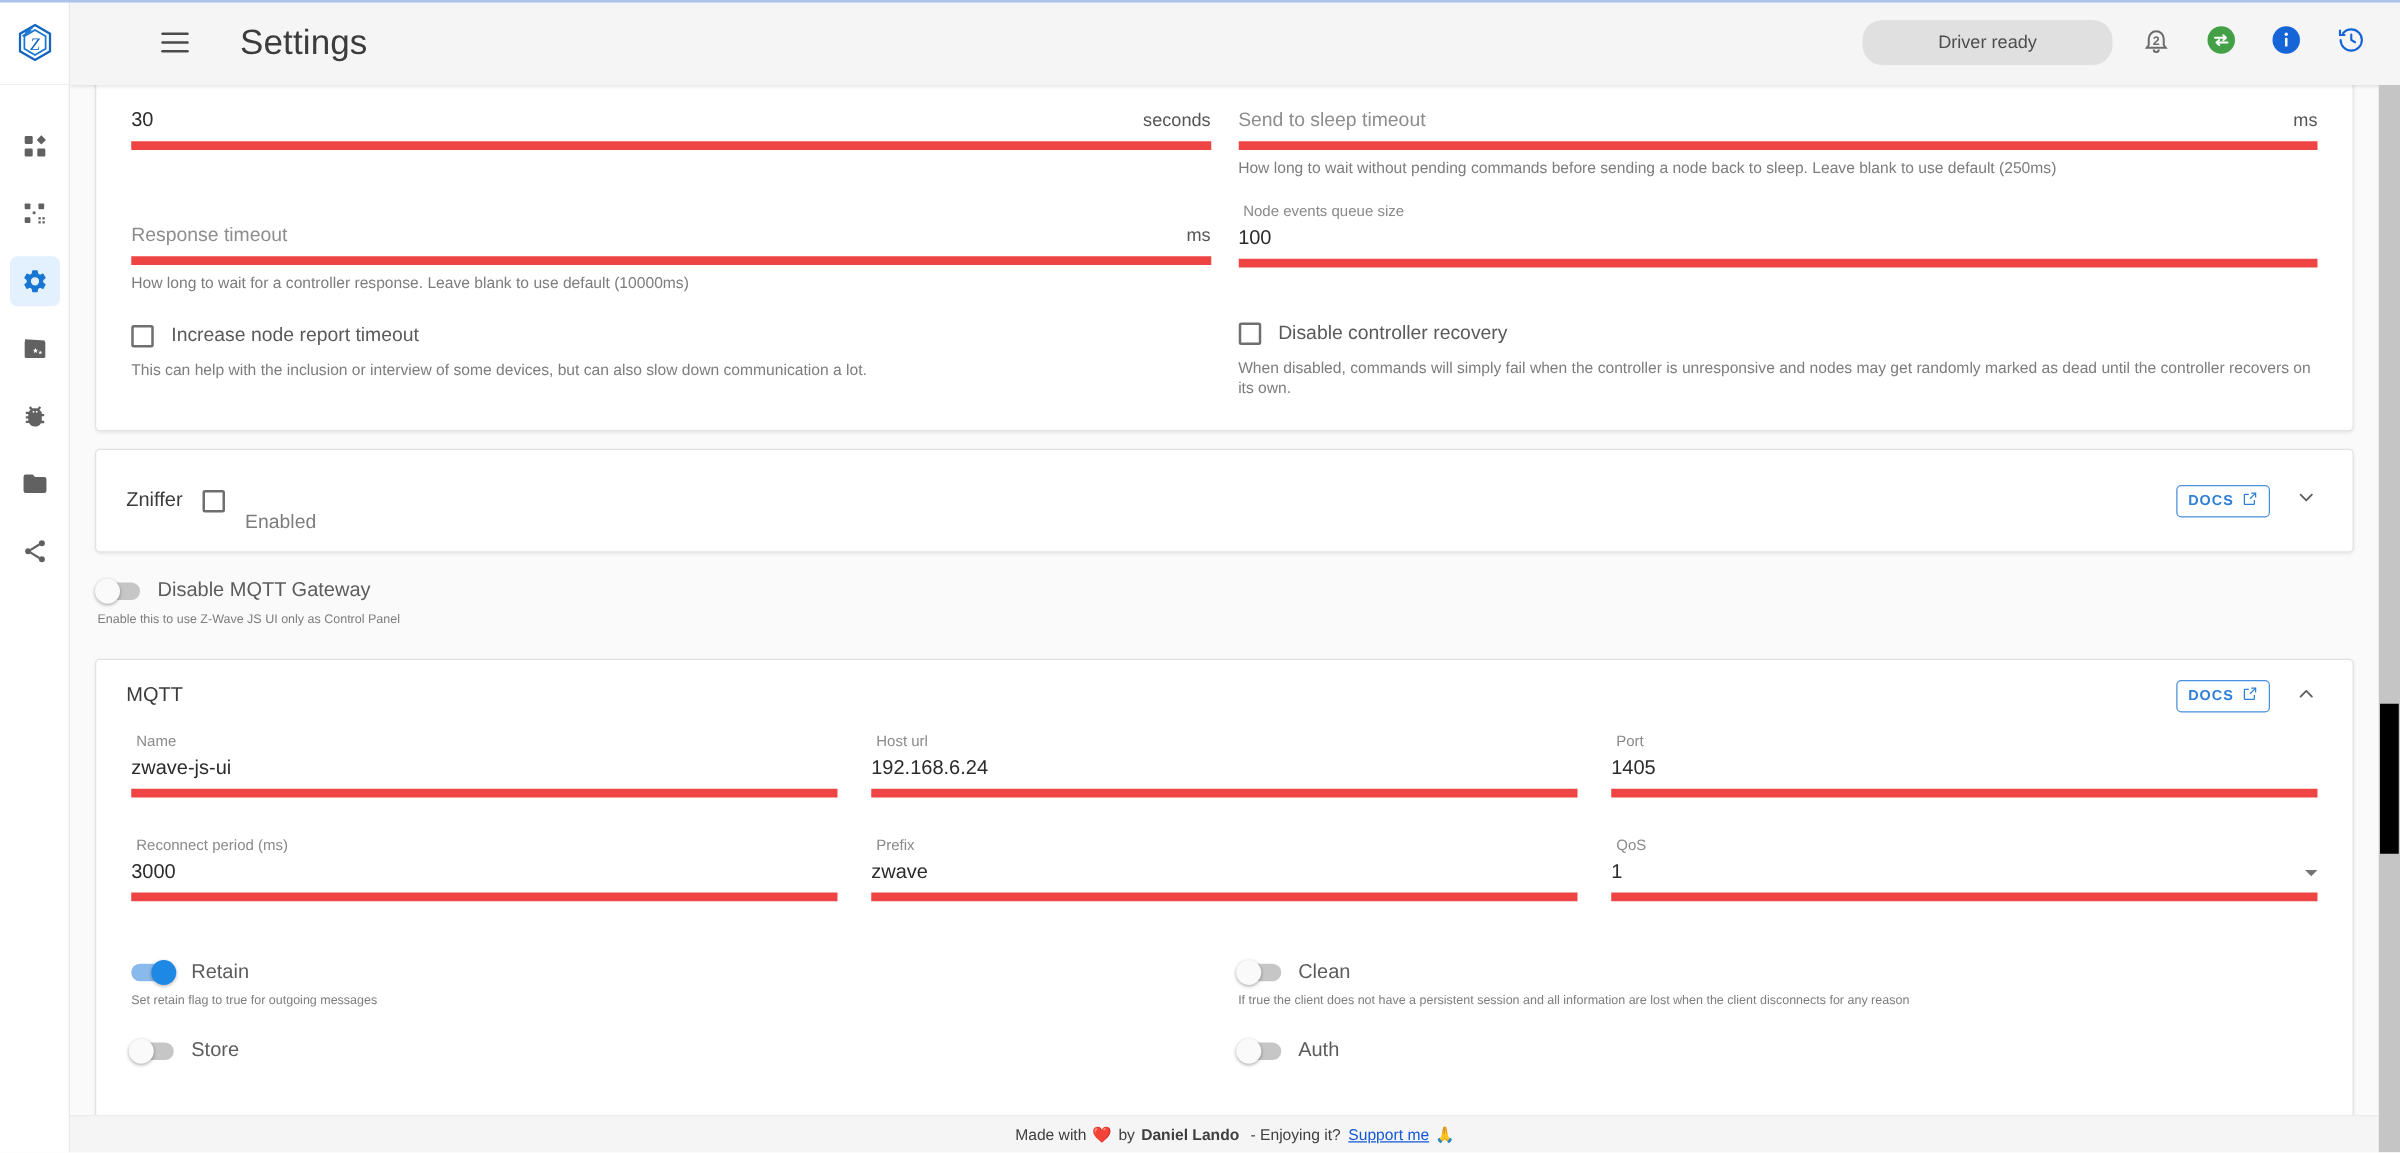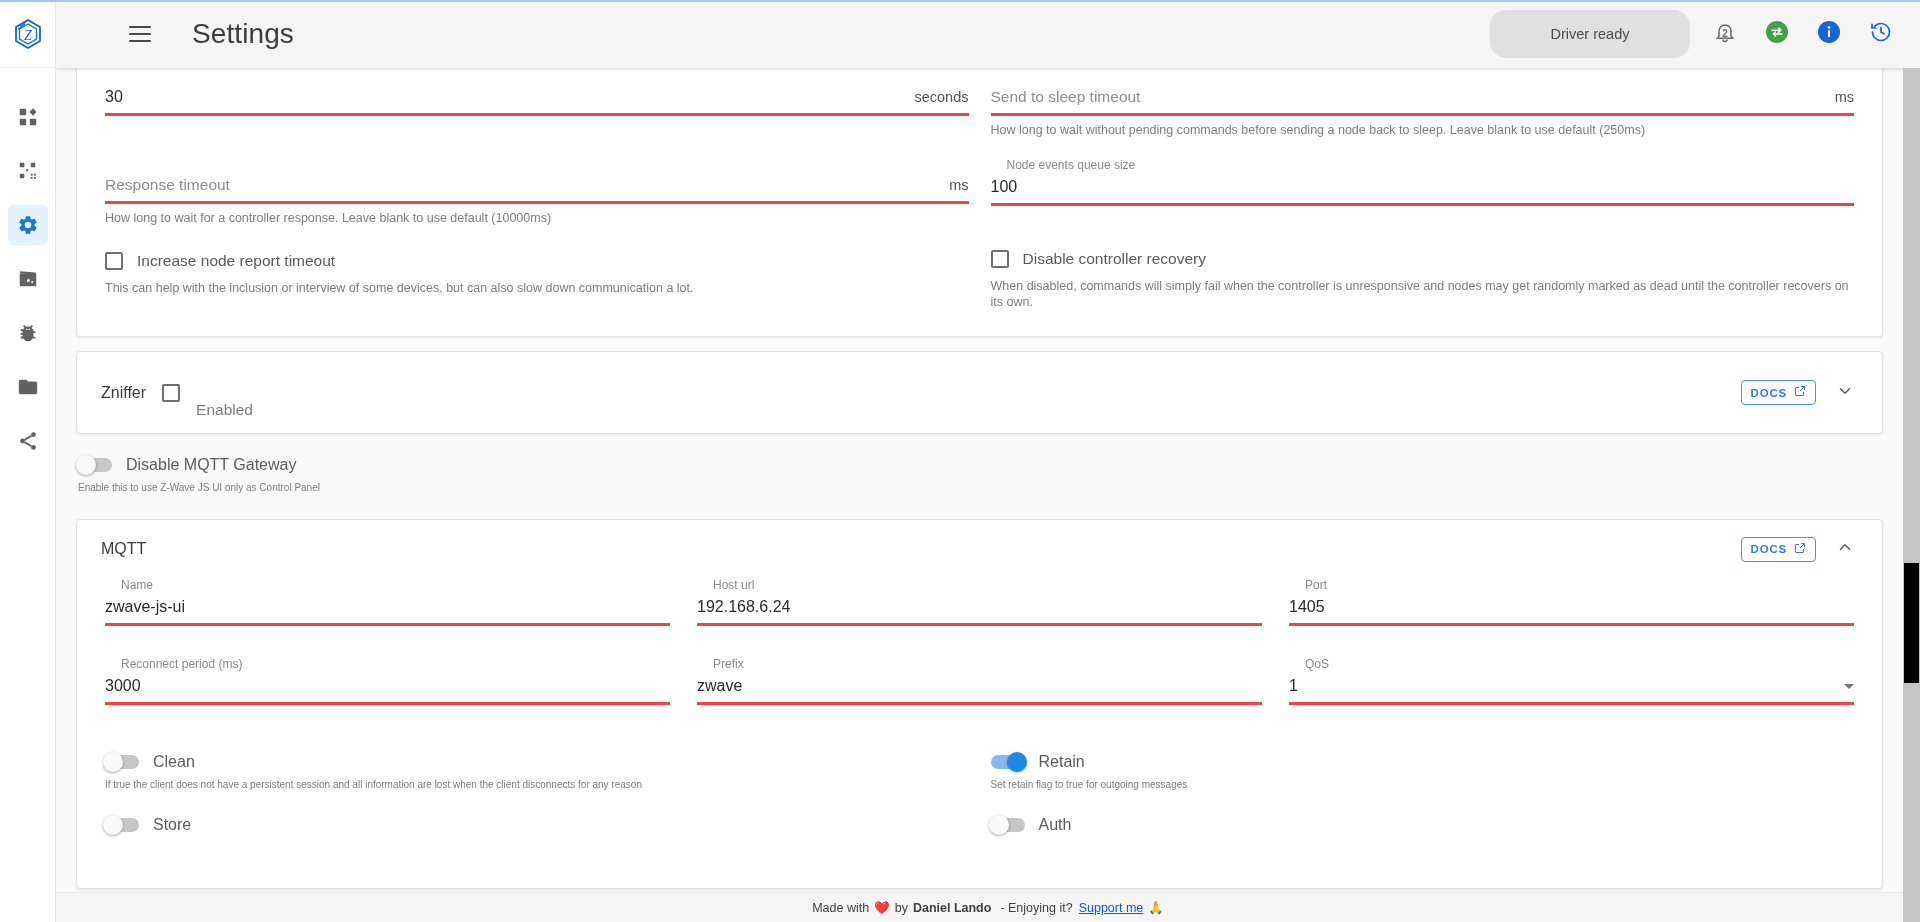--- a/index.html
+++ b/index.html
@@ -90,21 +90,21 @@
   .appbar-right {
     margin-left: auto;
     display: flex;
     align-items: center;
     gap: 18px;
   }
   .driver-chip {
     background: #e0e0e0;
     color: #4d4d4d;
     border-radius: 16px;
-    height: 48px;
+    height: 36px;
     min-width: 200px;
     padding: 0 22px;
     display: flex; align-items: center; justify-content: center;
     font-size: 14.5px;
     cursor: pointer;
   }
   .icon-btn {
     width: 34px; height: 34px;
     display: flex; align-items: center; justify-content: center;
     cursor: pointer; position: relative;
@@ -156,29 +156,29 @@
     column-gap: 22px;
   }
 
   .field {
     position: relative;
     padding-top: 18px;
     margin-bottom: 4px;
   }
   .field-label {
     position: absolute;
-    top: 0; left: 16px;
+    top: 0; left: 4px;
     font-size: 12px;
     color: #8a8a8a;
     line-height: 14px;
   }
   .field-row {
     display: flex;
     align-items: baseline;
-    border-bottom: 3px solid #ef4444;
+    border-bottom: 7px solid #ef4444;
     padding-bottom: 5px;
   }
   .field-value {
     flex: 1 1 auto;
     font-size: 16px;
     color: #2b2b2b;
     line-height: 22px;
     min-height: 22px;
   }
   .field-value.placeholder-label {
@@ -657,36 +657,36 @@
                   <span class="caret"></span>
                 </div>
               </div>
 
             </div>
 
             <div class="toggle-grid">
 
               <div class="toggle-cell">
                 <div class="switch-row">
+                  <span class="switch on">
+                      <span class="knob"></span>
+                    </span>
+                  <span class="switch-label">Retain</span>
+                </div>
+                <div class="switch-hint">Set retain flag to true for outgoing messages</div>
+              </div>
+
+              <div class="toggle-cell">
+                <div class="switch-row">
                   <span class="switch">
                       <span class="knob"></span>
                     </span>
                   <span class="switch-label">Clean</span>
                 </div>
                 <div class="switch-hint">If true the client does not have a persistent session and all information are lost when the client disconnects for any reason</div>
-              </div>
-
-              <div class="toggle-cell">
-                <div class="switch-row">
-                  <span class="switch on">
-                      <span class="knob"></span>
-                    </span>
-                  <span class="switch-label">Retain</span>
-                </div>
-                <div class="switch-hint">Set retain flag to true for outgoing messages</div>
               </div>
 
               <div class="toggle-cell">
                 <div class="switch-row">
                   <span class="switch">
                       <span class="knob"></span>
                     </span>
                   <span class="switch-label">Store</span>
                 </div>
               </div>

